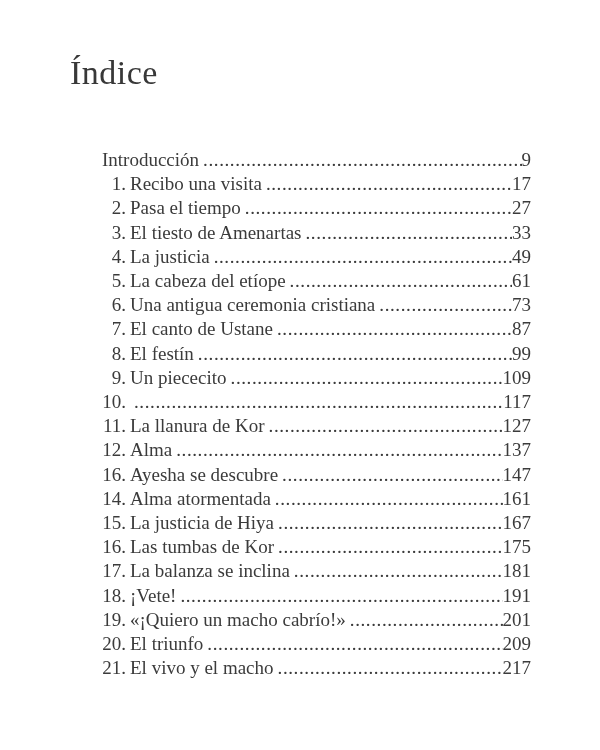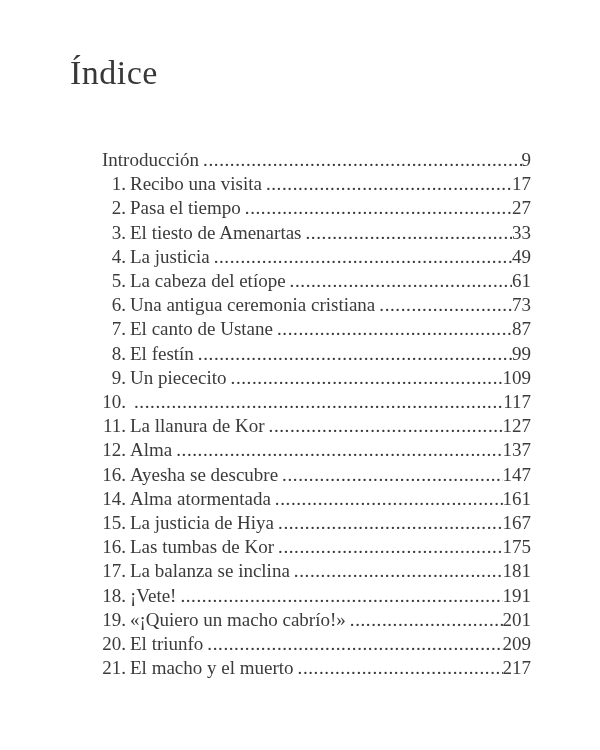--- a/index.html
+++ b/index.html
@@ -213,18 +213,18 @@
 
   <div class="row">
     <span class="num">20.</span>
     <span class="label">El triunfo</span>
     <span class="leader"></span>
     <span class="pg">209</span>
   </div>
 
   <div class="row">
     <span class="num">21.</span>
-    <span class="label">El macho y el muerto</span>
+    <span class="label">El vivo y el macho</span>
     <span class="leader"></span>
     <span class="pg">217</span>
   </div>
 </div>
 </div>
 
 </body></html>

